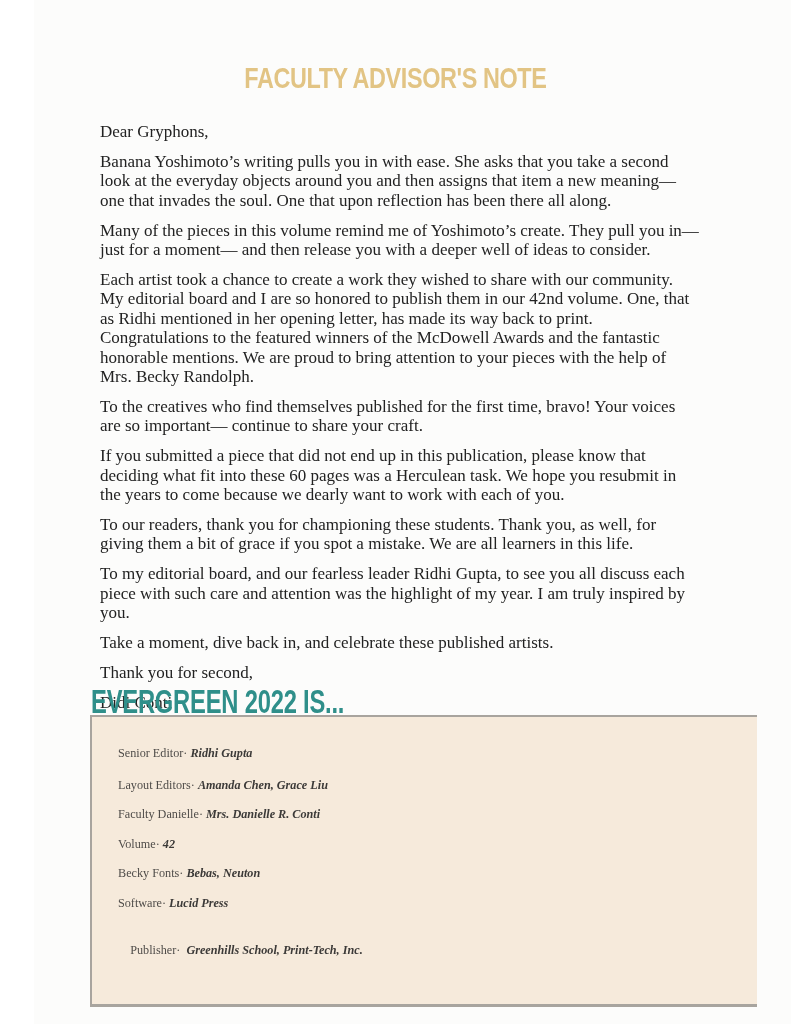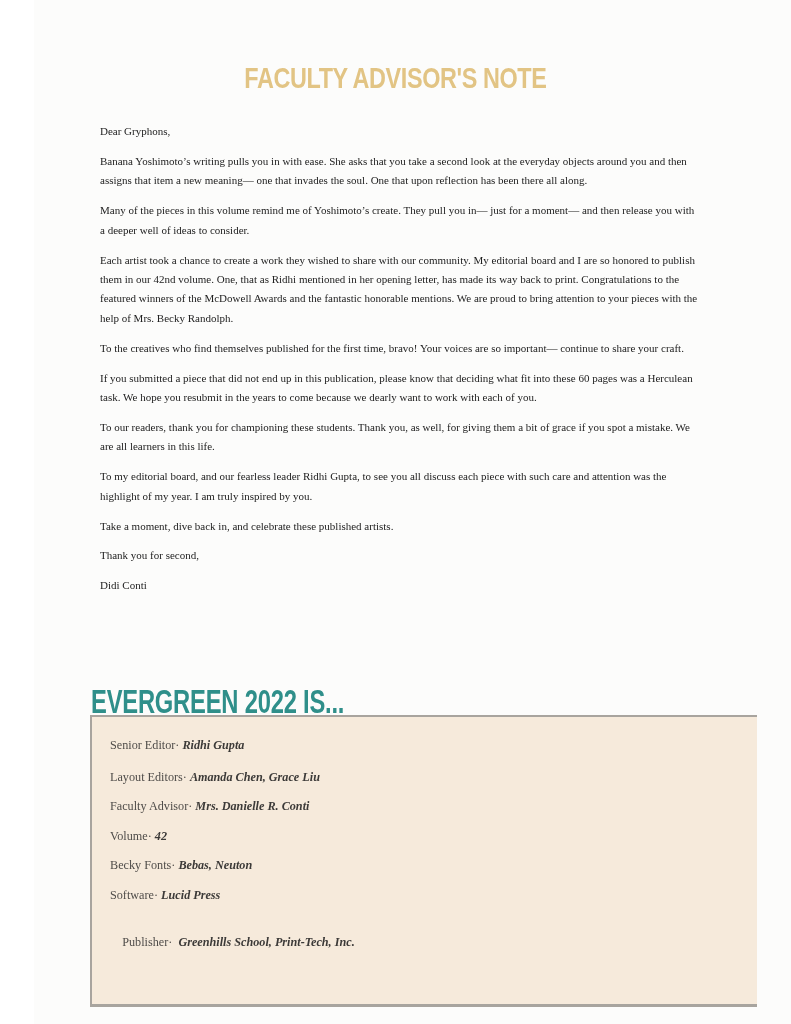--- a/index.html
+++ b/index.html
@@ -36,21 +36,21 @@
       transform-origin: 395px 0;
       margin: 0;
       line-height: 40px;
     }
     .letter {
       position: absolute;
       left: 100px;
       top: 122px;
       width: 600px;
       font-family: "Liberation Serif", serif;
-      font-size: 11px;
+      font-size: 17px;
       line-height: 19.4px;
       color: #222;
     }
     .letter p {
       margin: 0 0 10.5px 0;
     }
     .section-title {
       position: absolute;
       left: 91px;
       top: 684px;
@@ -80,21 +80,21 @@
     .credits {
       position: absolute;
       left: 106px;
       top: 733px;
       width: 460px;
       font-family: "Liberation Serif", serif;
       font-size: 12.2px;
       color: #4a4744;
     }
     .credit {
-      margin: 4px;
+      margin: 12px;
       line-height: 17.6px;
     }
     .credit .label {
       color: #4f4c49;
     }
     .credit .value {
       font-style: italic;
       font-weight: bold;
       color: #3c3a38;
     }
@@ -125,21 +125,21 @@
 <h2 class="section-title">EVERGREEN 2022 IS...</h2>
 
 <div class="credits">
   <p class="credit" style="margin-bottom:14px;">
     <span class="label">Senior Editor· </span><span class="value">Ridhi Gupta</span>
   </p>
   <p class="credit" style="margin-bottom:12px;">
     <span class="label">Layout Editors· </span><span class="value">Amanda Chen, Grace Liu</span>
   </p>
   <p class="credit" style="margin-bottom:12px;">
-    <span class="label">Faculty Advisor· </span><span class="value">Mrs. Danielle R. Conti</span>
+    <span class="label">Faculty Danielle· </span><span class="value">Mrs. Danielle R. Conti</span>
   </p>
   <p class="credit" style="margin-bottom:12px;">
     <span class="label">Volume· </span><span class="value">42</span>
   </p>
   <p class="credit" style="margin-bottom:12px;">
     <span class="label">Becky Fonts· </span><span class="value">Bebas, Neuton</span>
   </p>
   <p class="credit" style="margin-bottom:12px;">
     <span class="label">Software· </span><span class="value">Lucid Press</span>
   </p>

